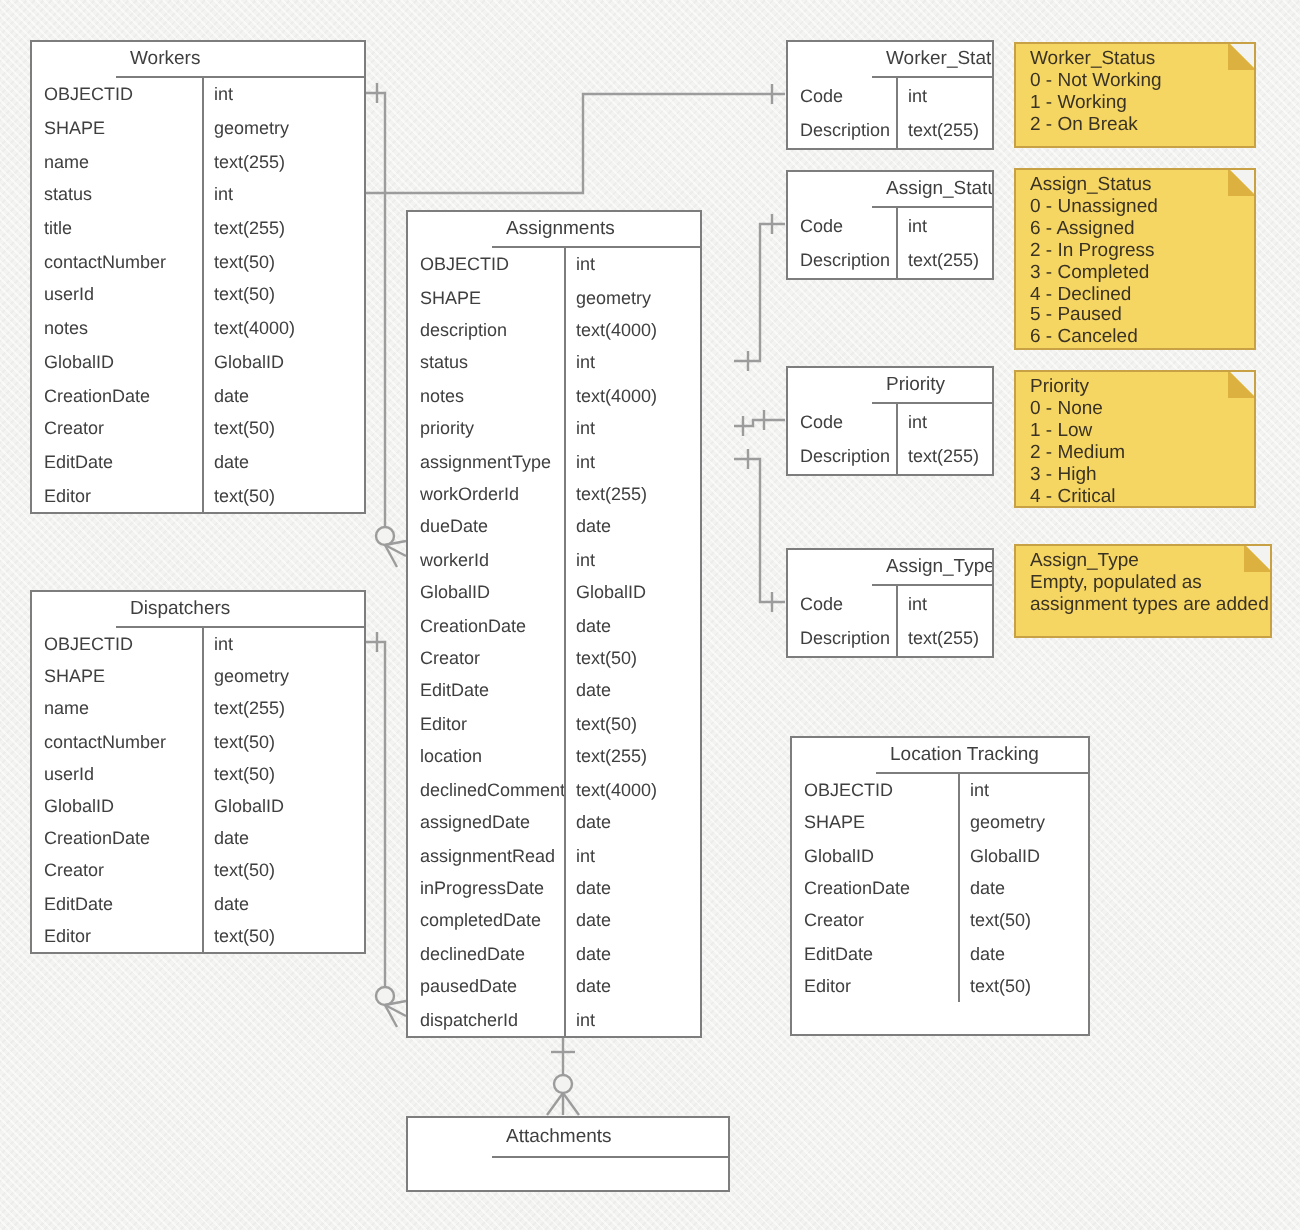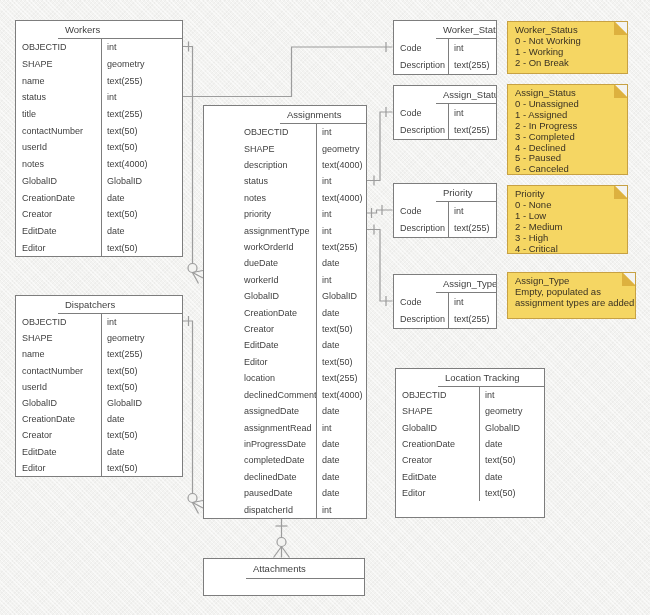--- a/index.html
+++ b/index.html
@@ -201,21 +201,21 @@
       </div>
       <div class="frow" style="height: 16.2px;">
         <div class="fname" style="width: 85px;">EditDate</div>
         <div class="ftype">date</div>
       </div>
       <div class="frow" style="height: 16.2px;">
         <div class="fname" style="width: 85px;">Editor</div>
         <div class="ftype">text(50)</div>
       </div>
     </div>
-    <div class="tbl" style="left: 203px; top: 105px; width: 164px; height: 414.08px; padding-left: 34px;">
+    <div class="tbl" style="left: 203px; top: 105px; width: 148px; height: 414.08px;">
       <div class="tbl-title" style="height: 18px;">Assignments</div>
       <div class="frow" style="height: 16.42px;">
         <div class="fname" style="width: 78px;">OBJECTID</div>
         <div class="ftype">int</div>
       </div>
       <div class="frow" style="height: 16.42px;">
         <div class="fname" style="width: 78px;">SHAPE</div>
         <div class="ftype">geometry</div>
       </div>
       <div class="frow" style="height: 16.42px;">
@@ -392,21 +392,21 @@
       <div class="note-line">Worker_Status</div>
       <div class="note-line">0 - Not Working</div>
       <div class="note-line">1 - Working</div>
       <div class="note-line">2 - On Break</div>
     </div>
     <div class="note" style="left: 507px; top: 84px; width: 121px; height: 91px;">
       <div class="fold-bg"></div>
       <div class="fold"></div>
       <div class="note-line">Assign_Status</div>
       <div class="note-line">0 - Unassigned</div>
-      <div class="note-line">1 - Assigned</div>
+      <div class="note-line">6 - Assigned</div>
       <div class="note-line">2 - In Progress</div>
       <div class="note-line">3 - Completed</div>
       <div class="note-line">4 - Declined</div>
       <div class="note-line">5 - Paused</div>
       <div class="note-line">6 - Canceled</div>
     </div>
     <div class="note" style="left: 507px; top: 185px; width: 121px; height: 69px;">
       <div class="fold-bg"></div>
       <div class="fold"></div>
       <div class="note-line">Priority</div>

